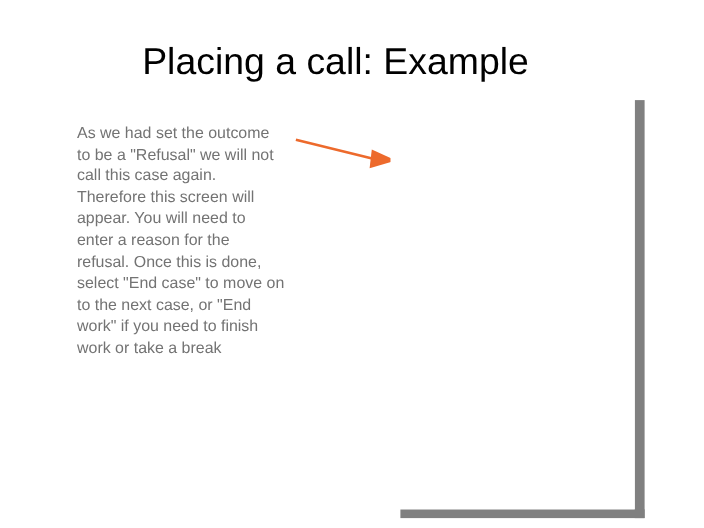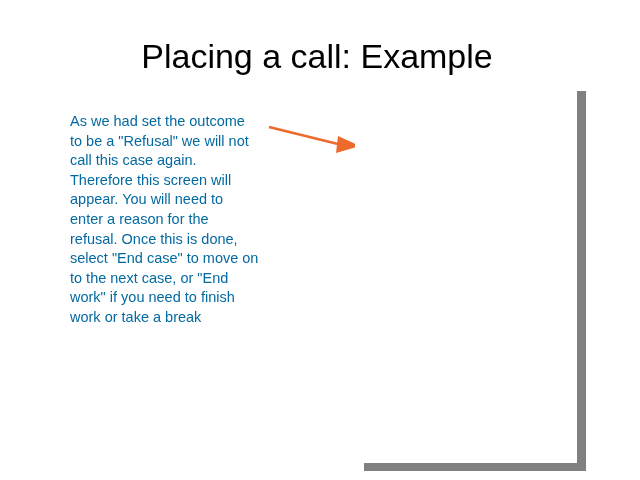--- a/index.html
+++ b/index.html
@@ -11,21 +11,21 @@
     width: 640px;
     height: 480px;
     position: relative;
     overflow: hidden;
     font-family: "Liberation Sans", sans-serif;
   }
 
   
   #slide-title {
     position: absolute;
-    left: 16px;
+    left: 4px;
     top: 36px;
     width: 602px;
     text-align: center;
     font-family: "Liberation Sans", sans-serif;
     font-size: 34px;
     font-weight: 400;
     color: #000000;
     letter-spacing: 0px;
     line-height: 40px;
     white-space: nowrap;
@@ -33,21 +33,21 @@
 
   
   #slide-body {
     position: absolute;
     left: 70px;
     top: 112px;
     width: 190px;
     font-family: "Liberation Sans", sans-serif;
     font-size: 14.5px;
     line-height: 19.6px;
-    color: #0369a1;
+    color: #737373;
     text-align: left;
   }
 
   
   #callout-arrow {
     position: absolute;
     left: 268px;
     top: 122px;
     width: 95px;
     height: 34px;

